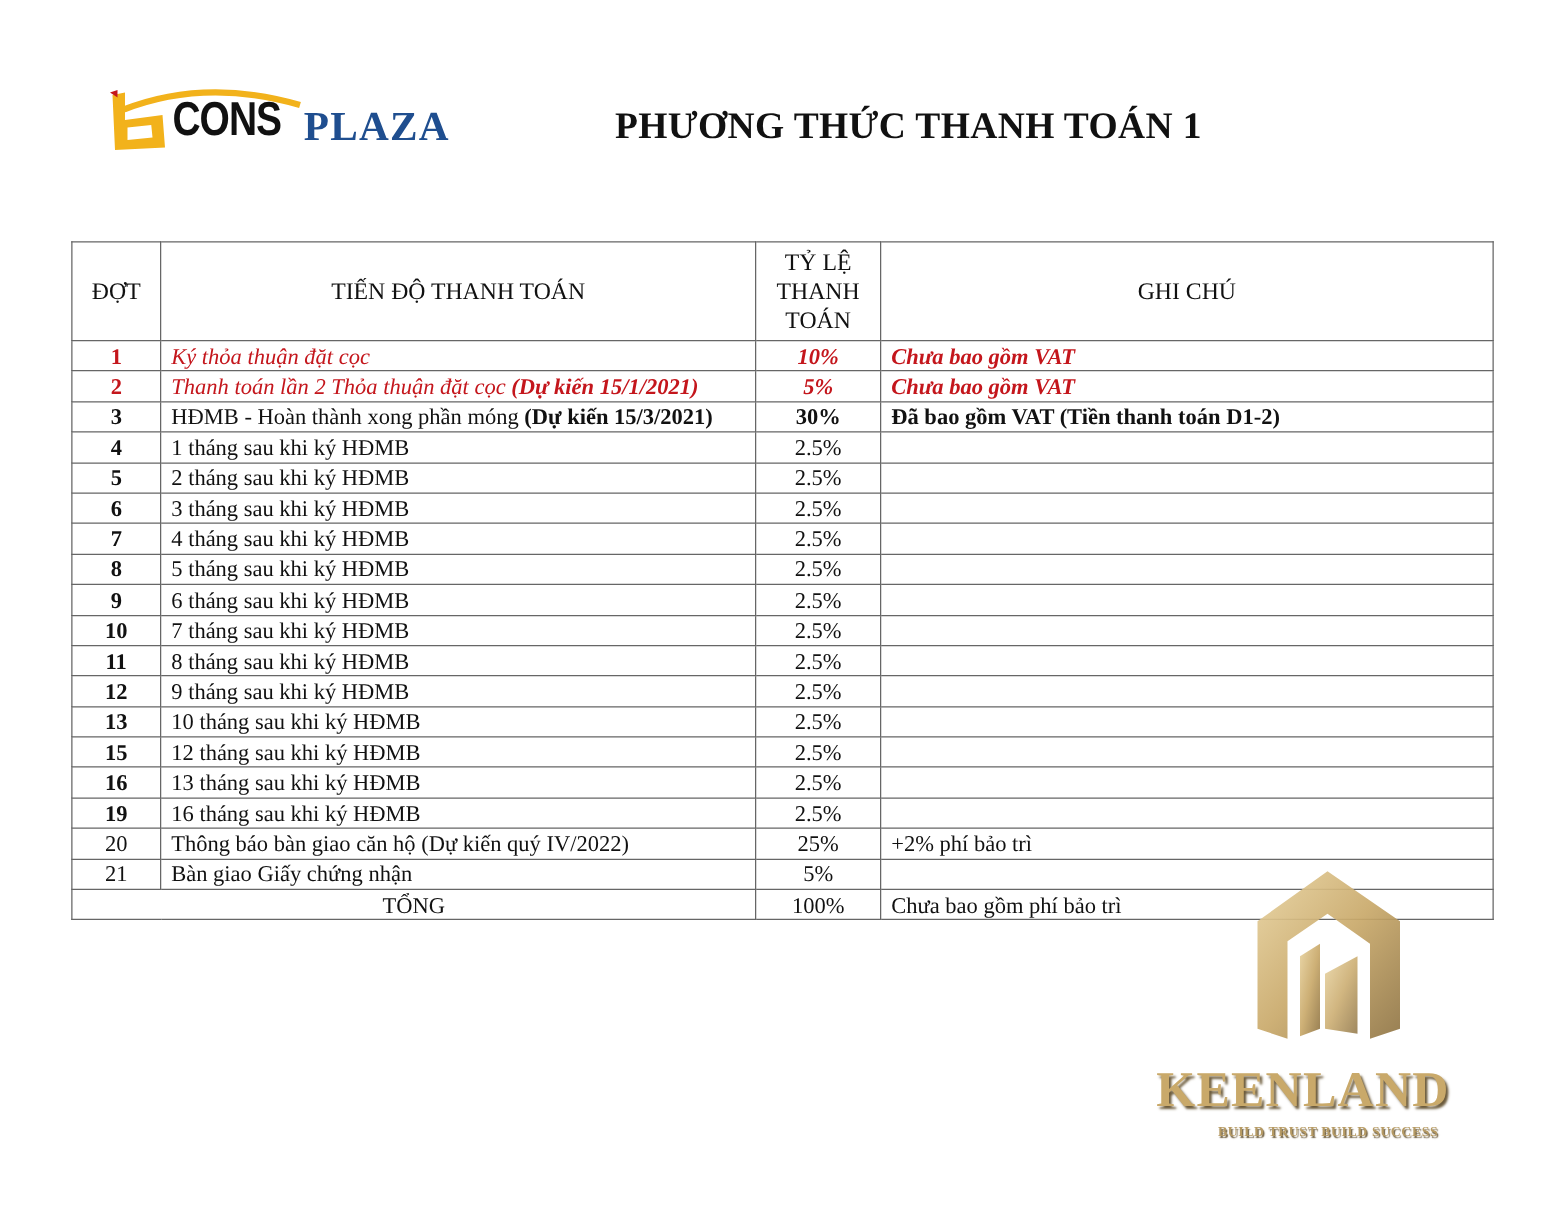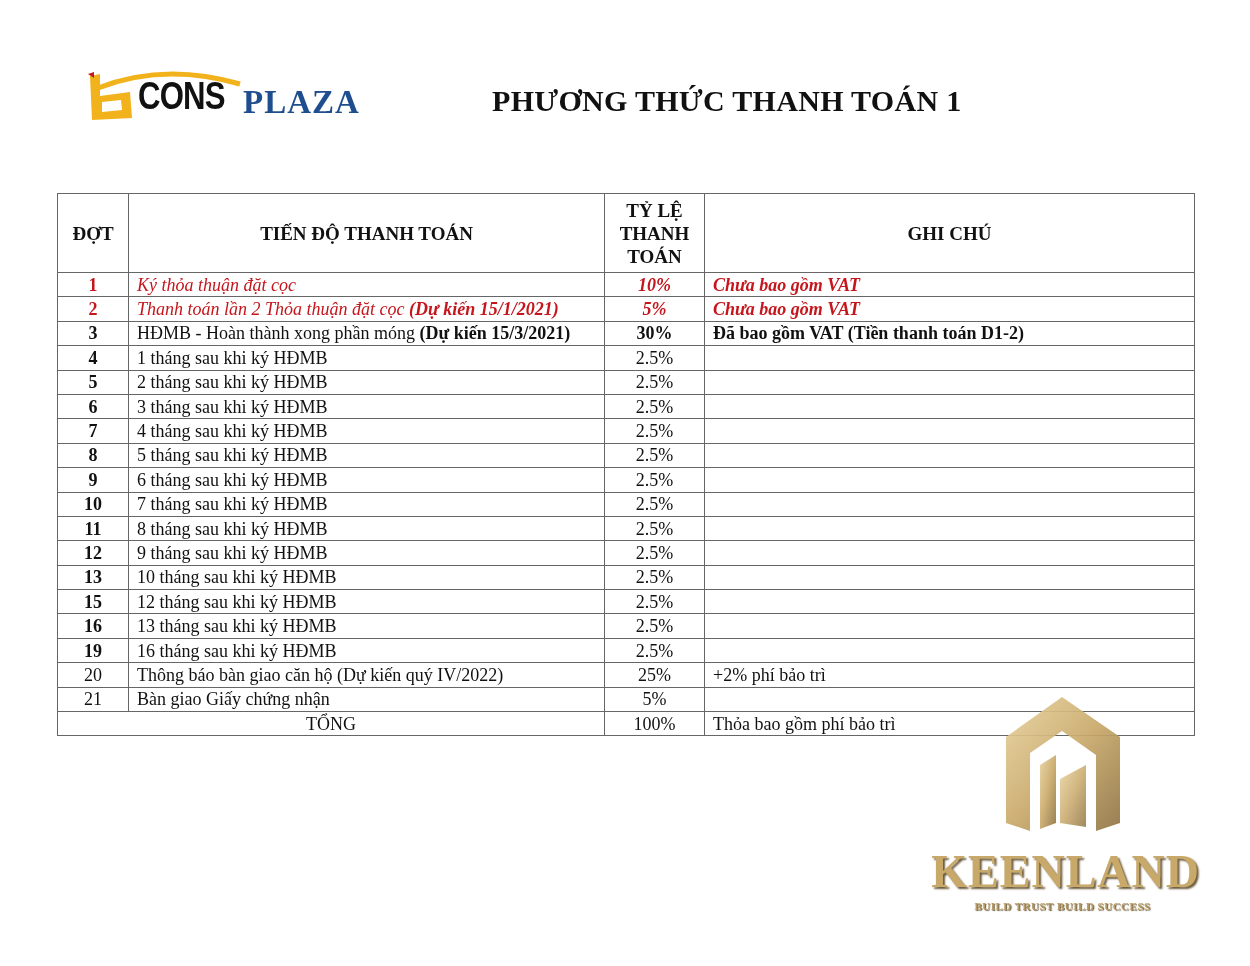--- a/index.html
+++ b/index.html
@@ -6,36 +6,36 @@
   body { width:1250px; height:966px; position:relative; overflow:hidden; font-family:"Liberation Serif", serif; color:#111; }
   .logo { position:absolute; left:86px; top:68px; width:290px; height:60px; }
   .logo .mark { position:absolute; left:0; top:2px; width:50px; height:52px; }
   .logo .cons { position:absolute; left:52px; top:6px; font-family:"Liberation Sans", sans-serif; font-weight:bold; font-size:38px; letter-spacing:-1px; color:#111; transform:scaleX(0.82); transform-origin:left; line-height:44px; }
   .logo .plaza { position:absolute; left:157px; top:14px; font-family:Liberation Serif, serif; font-weight:bold; font-size:33px; color:#1f4e8f; letter-spacing:1px; line-height:40px; }
   .logo .arc { position:absolute; left:8px; top:0; width:150px; height:22px; }
   .title { position:absolute; left:492px; top:84px; font-size:30px; font-weight:bold; letter-spacing:0.3px; }
 
   table.sched { position:absolute; left:57px; top:193px; width:1137px; border-collapse:collapse; table-layout:fixed; }
   table.sched td, table.sched th { border:1.5px solid #666; padding:0; font-size:18px; line-height:20px; }
-  table.sched th { font-weight:bold; height:78px; font-size:19px; line-height:23px; }
+  table.sched th { font-weight:normal; height:78px; font-size:19px; line-height:23px; }
   table.sched td { height:23.4px; }
   .c-dot { text-align:center; font-weight:bold; }
   .c-desc { padding-left:8px !important; white-space:nowrap; }
   .c-rate { text-align:center; }
   .c-note { padding-left:8px !important; white-space:nowrap; }
   tr.red td { color:#c4161c; font-style:italic; }
   tr.red td.c-dot { font-style:normal; }
   tr.red td.c-note, tr.red td.c-rate { font-weight:bold; }
   tr.boldrow td { font-weight:normal; }
   .b { font-weight:bold; }
   tr.total td.c-total { text-align:center; font-weight:normal;margin-top:30px; }
 
   .keen { position:absolute; left:925px; top:695px; width:275px; height:230px; }
   .keen .house { position:absolute; left:75px; top:0; width:125px; height:140px; }
-  .keen .name { position:absolute; left:0; top:152px; width:275px; text-align:right; font-family:"Liberation Serif", serif; font-weight:bold; font-size:46px; color:#c9a96a; letter-spacing:1px; text-shadow:2px 2px 2px #6b5a3a; line-height:50px; }
+  .keen .name { position:absolute; left:0; top:152px; width:275px; text-align:left; font-family:"Liberation Serif", serif; font-weight:bold; font-size:40px; color:#c9a96a; letter-spacing:1px; text-shadow:2px 2px 2px #6b5a3a; line-height:50px; }
   .keen .tag { position:absolute; left:0; top:205px; width:275px; text-align:center; font-family:"Liberation Serif", serif; font-weight:bold; font-size:11px; color:#b69a63; letter-spacing:0.5px; text-shadow:1px 1px 1px #6b5a3a; }
 </style>
 </head>
 <body>
 
 <div class="logo">
   <svg class="arc" viewBox="0 0 150 22">
     <path d="M4 20 Q70 -6 146 16" stroke="#f2b21b" stroke-width="5" fill="none"></path>
   </svg>
   <svg class="mark" viewBox="0 0 50 52">
@@ -168,21 +168,21 @@
       </tr>
       <tr class="boldrow">
         <td class="c-dot">21</td>
         <td class="c-desc"><span>Bàn giao Giấy chứng nhận</span><span class="b"></span></td>
         <td class="c-rate">5%</td>
         <td class="c-note"></td>
       </tr>
       <tr class="total">
         <td colspan="2" class="c-total">TỔNG</td>
         <td class="c-rate">100%</td>
-        <td class="c-note">Thỏa bao gồm phí bảo trì</td>
+        <td class="c-note">Chưa bao gồm phí bảo trì</td>
       </tr>
     </tbody>
 </table>
 
 <div class="keen">
   <svg class="house" viewBox="0 0 125 140">
     <defs>
       <linearGradient id="g" x1="0" y1="0" x2="1" y2="1">
         <stop offset="0" stop-color="#e8d3a0"></stop>
         <stop offset="0.5" stop-color="#c9a96a"></stop>

